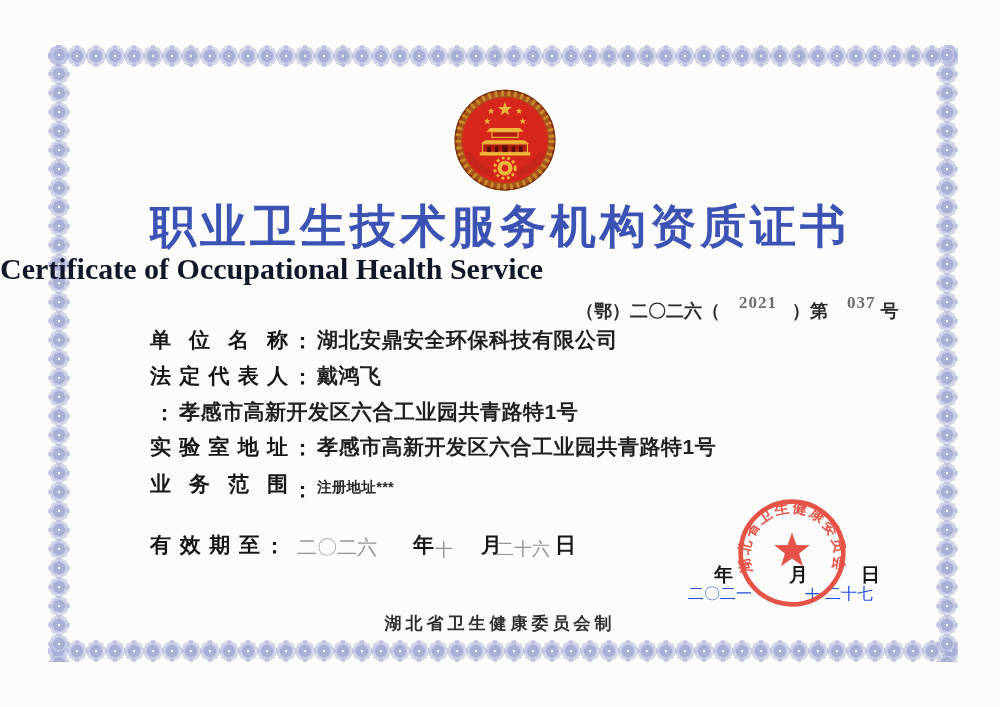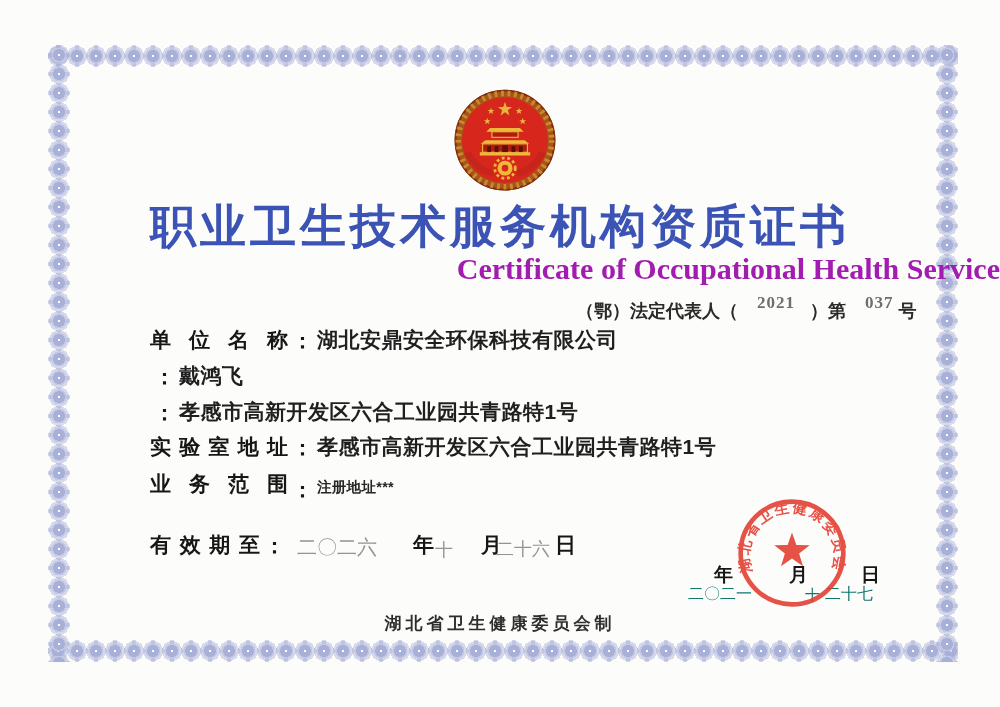--- a/index.html
+++ b/index.html
@@ -45,24 +45,24 @@
   
   .title-cn {
     position:absolute; left:0; right:0; top:196px;
     text-align:center;
     font-family:"Liberation Serif", serif;
     font-weight:bold; font-size:46px; letter-spacing:4px;
     color:#3b53b4; white-space:nowrap;
   }
   .title-en {
     position:absolute; left:0; right:0; top:252px;
-    text-align:right;
+    text-align:left;
     font-family:"Liberation Serif", serif;
     font-weight:bold; font-size:30px;
-    color:#a21caf; white-space:nowrap;
+    color:#0f172a; white-space:nowrap;
   }
 
   
   .cert-no {
     position:absolute; left:576px; top:299px;
     font-size:18px; font-weight:bold; color:#2a2a2a; white-space:nowrap;
   }
   .cert-no .digits {
     font-family:"Liberation Serif", serif;
     color:#6e6e6e; font-weight:600; font-size:17px;
@@ -91,21 +91,21 @@
   .unit { font-size:21px; font-weight:bold; color:#161616; }
   .unit.u-year  { margin-left:36px; }
   .unit.u-month { margin-left:28px; }
   .unit.u-day   { margin-left:5px; }
 
   
   .issue { position:absolute; left:688px; top:558px; width:210px; height:48px; }
   .issue span { position:absolute; white-space:nowrap; }
   .issue .u { font-size:19px; font-weight:bold; color:#161616; top:4px; }
   .issue .u.y { left:26px; } .issue .u.m { left:101px; } .issue .u.d { left:173px; }
-  .issue .g { font-size:16px; color:#0f766e; top:26px; }
+  .issue .g { font-size:16px; color:#1d4ed8; top:26px; }
   .issue .g.y { left:0px; } .issue .g.m { left:117px; top:28px; font-size:15px; } .issue .g.d { left:137px; }
 
   
   .seal { position:absolute; left:736px; top:497px; width:112px; height:112px; opacity:0.88; }
 
   
   .footer {
     position:absolute; left:0; right:0; top:612px;
     text-align:center; font-size:17px; letter-spacing:4px;
     font-weight:600; color:#2e2e2e;
@@ -157,33 +157,34 @@
       <circle cx="60" cy="88" r="3.5" fill="#d7261c"></circle>
       <path d="M16,72 Q28,94 47,97 L47,90 Q32,87 23,70 Z" fill="#c5251a"></path>
       <path d="M104,72 Q92,94 73,97 L73,90 Q88,87 97,70 Z" fill="#c5251a"></path>
     </g>
   </svg>
 
   <div class="title-cn">职业卫生技术服务机构资质证书</div>
   <div class="title-en">Certificate of Occupational Health Service</div>
 
   <div class="cert-no">
-    <span>（鄂）法定代表人（</span>
+    <span>（鄂）二〇二六（</span>
     <span class="digits gapl gapr">2021</span>
     <span>）第</span>
     <span class="digits gapl">037</span>
     <span>号</span>
   </div>
 
   <div class="row" style="top:326px">
     <span class="lbl">单位名称</span>
     <span class="colon">：</span>
     <span class="val">湖北安鼎安全环保科技有限公司</span>
   </div>
   <div class="row" style="top:362px">
+    <span class="lbl">法定代表人</span>
     <span class="colon">：</span>
     <span class="val">戴鸿飞</span>
   </div>
   <div class="row" style="top:398px">
     <span class="colon">：</span>
     <span class="val">孝感市高新开发区六合工业园共青路特1号</span>
   </div>
   <div class="row" style="top:433px">
     <span class="lbl">实验室地址</span>
     <span class="colon">：</span>

